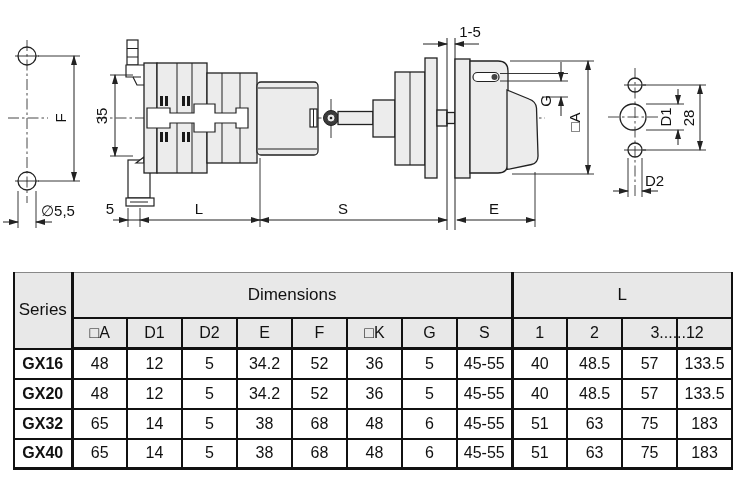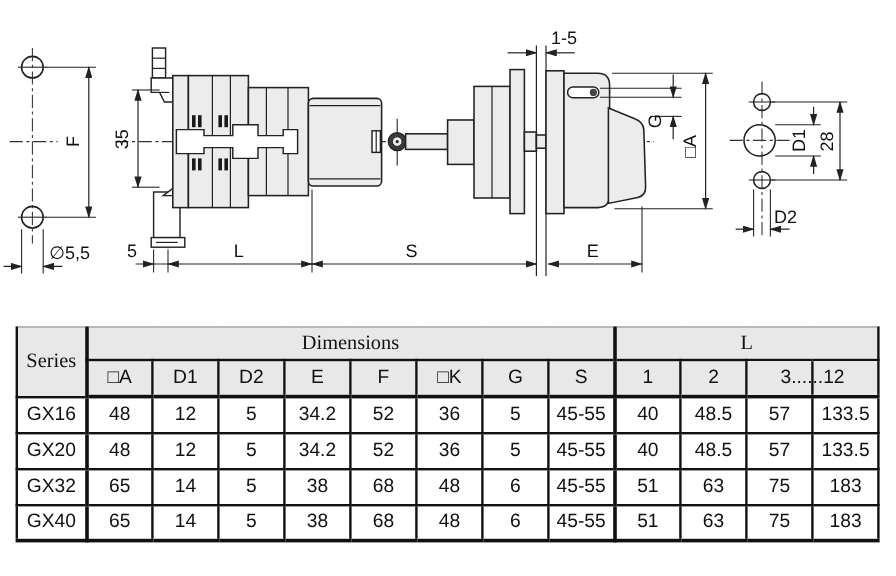--- a/index.html
+++ b/index.html
@@ -14,28 +14,28 @@
   .dim{stroke:#222;stroke-width:1;fill:none;}
   .ext{stroke:#222;stroke-width:0.9;fill:none;}
   .blk{fill:#1a1a1a;stroke:none;}
 
   .table-wrap{position:absolute;left:13px;top:272px;}
   table.dim-table{border-collapse:collapse;table-layout:fixed;width:718px;font-size:16px;}
   .dim-table th,.dim-table td{border:2px solid #111;text-align:center;vertical-align:middle;
       padding:0;font-weight:normal;overflow:hidden;white-space:nowrap;}
   .dim-table thead th{background:#e8e8e8;}
   .dim-table thead tr:first-child th{border-top:1px solid #888;font-size:17px;}
-  .dim-table .h1{height:27px;font-family:Liberation Serif, serif;}
+  .dim-table .h1{height:45px;}
   .dim-table .h2{height:31px;}
   .dim-table .h2 th{border-bottom:3px solid #111;}
   .dim-table tbody tr{height:30px;}
   .dim-table tbody tr:last-child th,.dim-table tbody tr:last-child td{border-bottom:3px solid #111;}
   .dim-table .sep-r{border-right:3px solid #111;}
   .dim-table th.series-hd{font-size:17px;}
-  .dim-table tbody th{font-weight:normal;background:#fff;}
+  .dim-table tbody th{font-weight:bold;background:#fff;}
   .dim-table th.split{position:relative;margin-top:48px;}
   .dim-table th.split .vline{position:absolute;left:50%;top:-1px;bottom:-1px;width:2px;
       background:#111;margin-left:-1px;z-index:0;}
   .dim-table th.split span{position:relative;z-index:1;}
 </style>
 </head>
 <body>
 
 <div class="stage">
 

